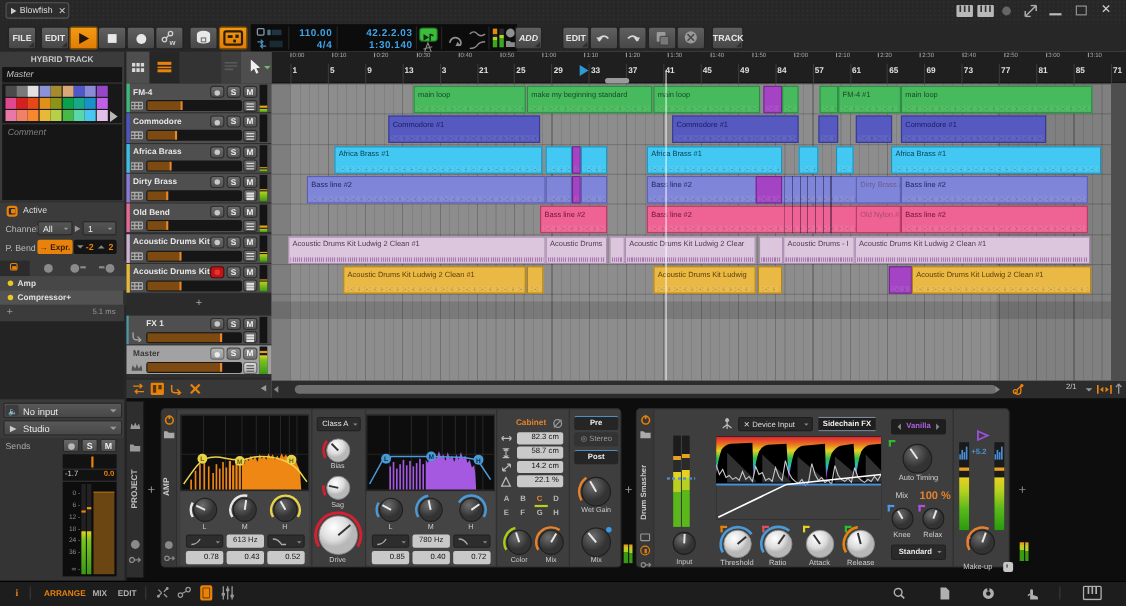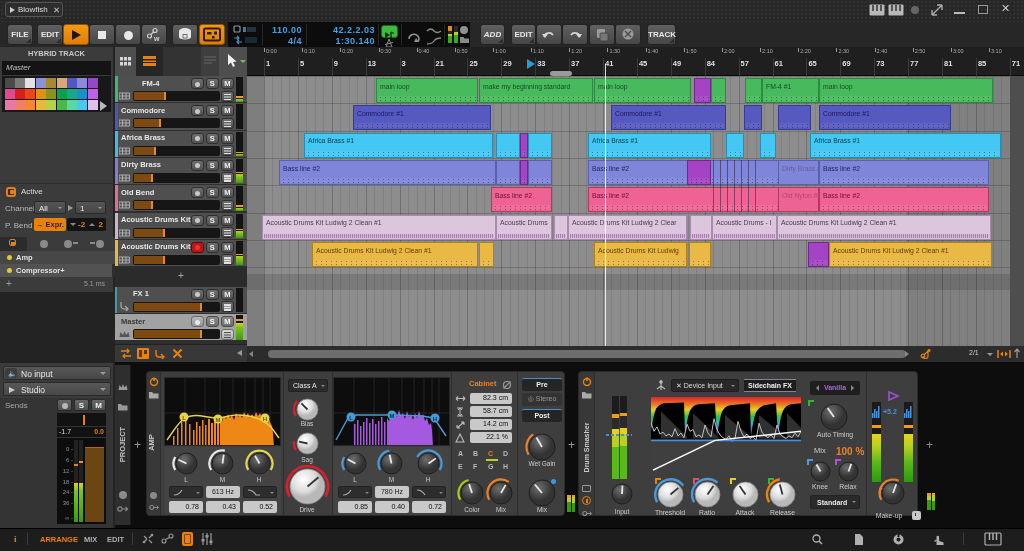--- a/index.html
+++ b/index.html
@@ -119,21 +119,21 @@
       <path d="M1 16 q5 0 7 -3 q2 -3 7 -3" stroke="#8a8a8a" stroke-width="1.3" fill="none" transform="translate(0,3)"></path>
     </svg>
   <span class="abs" style="left:216px;top:2px;width:1px;height:21px;background:#262626;"></span>
 
   <span class="abs" style="left:220px;top:4px;width:4px;height:17px;background:linear-gradient(#e8880c 0 30%,#2a2a2a 30% 45%,#b8d020 45% 60%,#3aa820 60% 100%);"></span>
   <span class="abs" style="left:225.5px;top:4px;width:4px;height:17px;background:linear-gradient(#2a2a2a 0 35%,#b8d020 35% 50%,#3aa820 50% 100%);"></span>
   <span class="abs" style="left:232px;top:4px;width:8px;height:8px;background:#909090;border-radius:50%;"></span>
   <span class="abs" style="left:232px;top:14px;width:9px;height:7px;background:#8a8a8a;clip-path:polygon(0 15%,40% 15%,50% 35%,100% 35%,100% 100%,0 100%);"></span>
 </div>
 
-<div class="tb-btn corner" style="left:480px;width:25px;font-style:italic;">
+<div class="tb-btn corner" style="left:468px;width:25px;font-style:italic;">
     <span class="lbl">ADD</span>
   </div>
 <div class="tb-btn corner" style="left:511px;width:25px;">
     <span class="lbl">EDIT</span>
   </div>
 <div class="tb-btn" style="left:536px;width:26px;">
     <svg width="24" height="19" style="position:absolute;left:0;top:0;">
       <path d="M7 12 a5 5 0 0 1 9 -2" stroke="#d8d8d8" stroke-width="1.6" fill="none"></path>
       <path d="M5 9 l3 4 l3 -4" fill="#d8d8d8"></path>
     </svg>
@@ -188,20 +188,23 @@
       <span style="position:absolute;left:12.9px;top:23.5px;width:10px;height:10.5px;background:#f08068;"></span>
       <span style="position:absolute;left:23.3px;top:23.5px;width:10px;height:10.5px;background:#f88830;"></span>
       <span style="position:absolute;left:33.7px;top:23.5px;width:10px;height:10.5px;background:#e8b838;"></span>
       <span style="position:absolute;left:44.1px;top:23.5px;width:10px;height:10.5px;background:#b8d048;"></span>
       <span style="position:absolute;left:54.5px;top:23.5px;width:10px;height:10.5px;background:#48b848;"></span>
       <span style="position:absolute;left:64.9px;top:23.5px;width:10px;height:10.5px;background:#58d8a8;"></span>
       <span style="position:absolute;left:75.3px;top:23.5px;width:10px;height:10.5px;background:#48c8f0;"></span>
       <span style="position:absolute;left:85.7px;top:23.5px;width:10px;height:10.5px;background:#e0c0e8;"></span>
       <span style="position:absolute;left:98px;top:25px;width:0;height:0;border-left:7px solid #b8b8b8;border-top:5px solid transparent;border-bottom:5px solid transparent;"></span>
     </div>
+  <div class="abs" style="left:2px;top:66px;width:109px;height:69px;background:#161616;">
+    <span style="position:absolute;left:5px;top:3px;font-style:italic;font-size:8px;color:#808080;">Comment</span>
+  </div>
 
   <div class="abs" style="left:0;top:136px;width:115px;height:15px;border-top:1px solid #2e2e2e;">
     <span class="abs" style="left:6px;top:2.5px;width:10px;height:10px;border:2px solid #e8820a;border-radius:3px;background:#2a2a2a;"></span>
     <span class="abs" style="left:9.5px;top:6px;width:4px;height:4px;background:#e8820a;border-radius:1px;"></span>
     <span class="abs" style="left:21px;top:3px;font-size:8px;color:#ddd;">Active</span>
   </div>
 
   <div class="abs" style="left:0;top:154px;width:115px;height:15px;">
     <span class="abs" style="left:5px;top:3px;font-size:8px;color:#bbb;">Channel</span>
     <span class="abs" style="left:34px;top:0px;width:32px;height:13px;background:linear-gradient(#555,#464646);border:1px solid #2a2a2a;border-radius:2px;color:#eee;font-size:8px;padding:1.5px 0 0 4px;">All<i style="position:absolute;right:3px;top:5px;border:2.5px solid transparent;border-top-color:#999;"></i></span>
@@ -314,21 +317,21 @@
         <path d="M0 1 h12 M0 4 h12 M0 7 h8" stroke="#5a5a5a" stroke-width="1.5"></path>
       </svg>
       <span class="abs" style="left:104px;top:0;width:28px;height:29px;background:#4e4e4e;"></span>
       <svg width="11" height="14" style="position:absolute;left:112px;top:7px;">
         <path d="M1 0 L1 11 L4 8.5 L6 13 L8 12 L6 8 L9.5 7.5 Z" fill="#f0f0f0"></path>
       </svg>
       <i style="position:absolute;left:125px;top:13px;border:3px solid transparent;border-top-color:#6abf6a;"></i>
     </div>
     <div class="abs" style="left:0;top:29.0px;width:132px;height:26.3px;background:#4f4f4f;">
       <span class="abs" style="left:0;top:0;width:2.5px;height:100%;background:#3cb878;"></span>
-      <span class="abs" style="left:6px;top:2.5px;font-size:7.5px;font-weight:bold;color:#e8e8e8;white-space:nowrap;overflow:hidden;width:70px;margin-left:21px;">FM-4</span>
+      <span class="abs" style="left:6px;top:2.5px;font-size:7.5px;font-weight:bold;color:#e8e8e8;white-space:nowrap;overflow:hidden;width:70px;">FM-4</span>
       <span class="abs" style="left:76px;top:2px;width:12.5px;height:11px;background:linear-gradient(#6e6e6e,#525252);border:1px solid #2e2e2e;border-radius:3px;">
         <i style="position:absolute;left:3px;top:2.5px;width:5px;height:5px;background:#c8c8c8;border-radius:50%;"></i>
       </span>
       <span class="abs" style="left:91px;top:2px;width:12.5px;height:11px;background:linear-gradient(#6e6e6e,#525252);border:1px solid #2e2e2e;border-radius:3px;color:#f0f0f0;font-size:7.5px;font-weight:bold;text-align:center;">S</span>
       <span class="abs" style="left:106px;top:2px;width:12.5px;height:11px;background:linear-gradient(#6e6e6e,#525252);border:1px solid #2e2e2e;border-radius:3px;color:#f0f0f0;font-size:7.5px;font-weight:bold;text-align:center;">M</span>
       <svg width="11" height="9" style="position:absolute;left:4px;top:15px;">
         <path d="M0 8 V2 M3.5 8 V2 M7 8 V2 M10.5 8 V2 M0 2 h10.5 M0 8 h10.5 M0 5 h10.5" stroke="#aaa" stroke-width="1.2"></path>
       </svg>
       <span class="abs" style="left:18px;top:15px;width:87px;height:10px;background:#161616;border-radius:2px;"></span>
       <span class="abs" style="left:19px;top:16px;width:30px;height:8px;background:#7d4a12;"></span>

